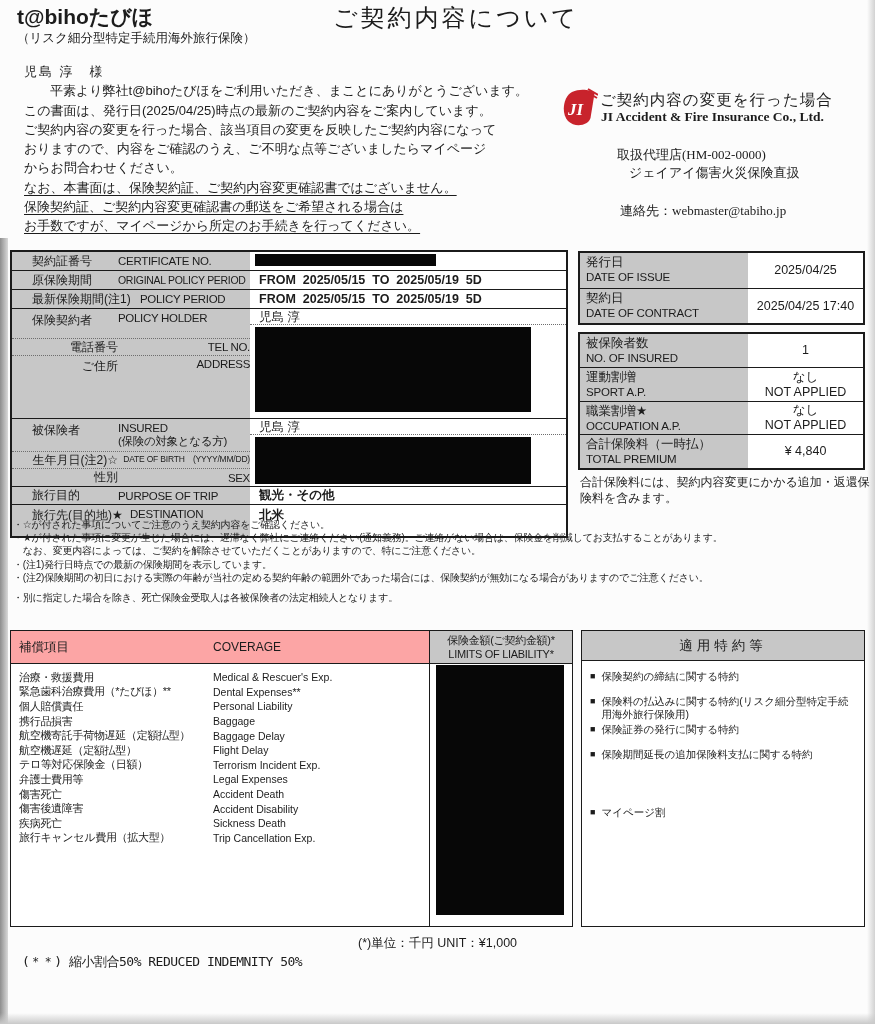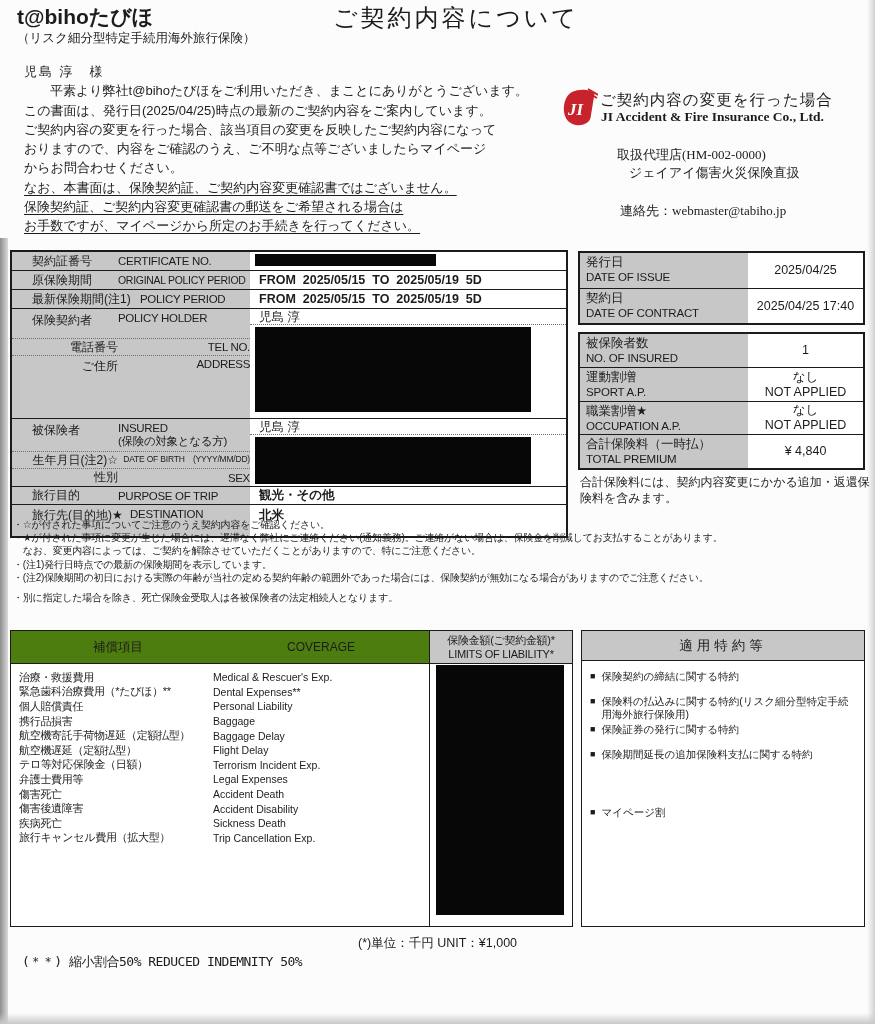--- a/index.html
+++ b/index.html
@@ -58,21 +58,21 @@
   .rvalue { flex:1; display:flex; flex-direction:column; align-items:center; justify-content:center; font-size:12.5px; text-align:center; line-height:15px; }
   .premium-note { left:580px; top:474px; width:290px; font-size:12px; line-height:16px; }
 
   
   .notes { left:13px; top:518px; width:858px; font-size:10px; line-height:13.2px; letter-spacing:-0.2px; }
   .note-gap { margin-top:7px; }
 
   
   .ctable { left:10px; top:630px; width:563px; height:297px; border:1.5px solid #1b1b1b; background:#fff; display:flex; flex-direction:column; }
   .chead { display:flex; height:33px; border-bottom:1.5px solid #1b1b1b; flex-shrink:0; }
-  .chead-left { width:418px; background:#4d7c0f; display:flex; align-items:center; flex-shrink:0;justify-content:center; }
+  .chead-left { width:418px; background:#fca5a5; display:flex; align-items:center; flex-shrink:0; }
   .h-jp { width:202px; padding-left:8px; font-size:12.5px; }
   .h-en { font-size:12px; }
   .chead-limits { flex:1; background:#c7c7c7; border-left:1.5px solid #1b1b1b; text-align:center; font-size:11px; line-height:14px; display:flex; flex-direction:column; justify-content:center; letter-spacing:-0.3px; }
   .cbody { flex:1; display:flex; }
   .cbody-left { width:418px; padding-top:6px; flex-shrink:0; }
   .crow { display:flex; height:14.6px; align-items:center; }
   .cjp { width:202px; padding-left:8px; font-size:11px; letter-spacing:-0.3px; flex-shrink:0; }
   .cen { font-size:10.5px; }
   .cbody-limits { flex:1; border-left:1.5px solid #1b1b1b; position:relative; }
   .limits-redact { position:absolute; left:6px; top:1px; width:128px; height:250px; }

